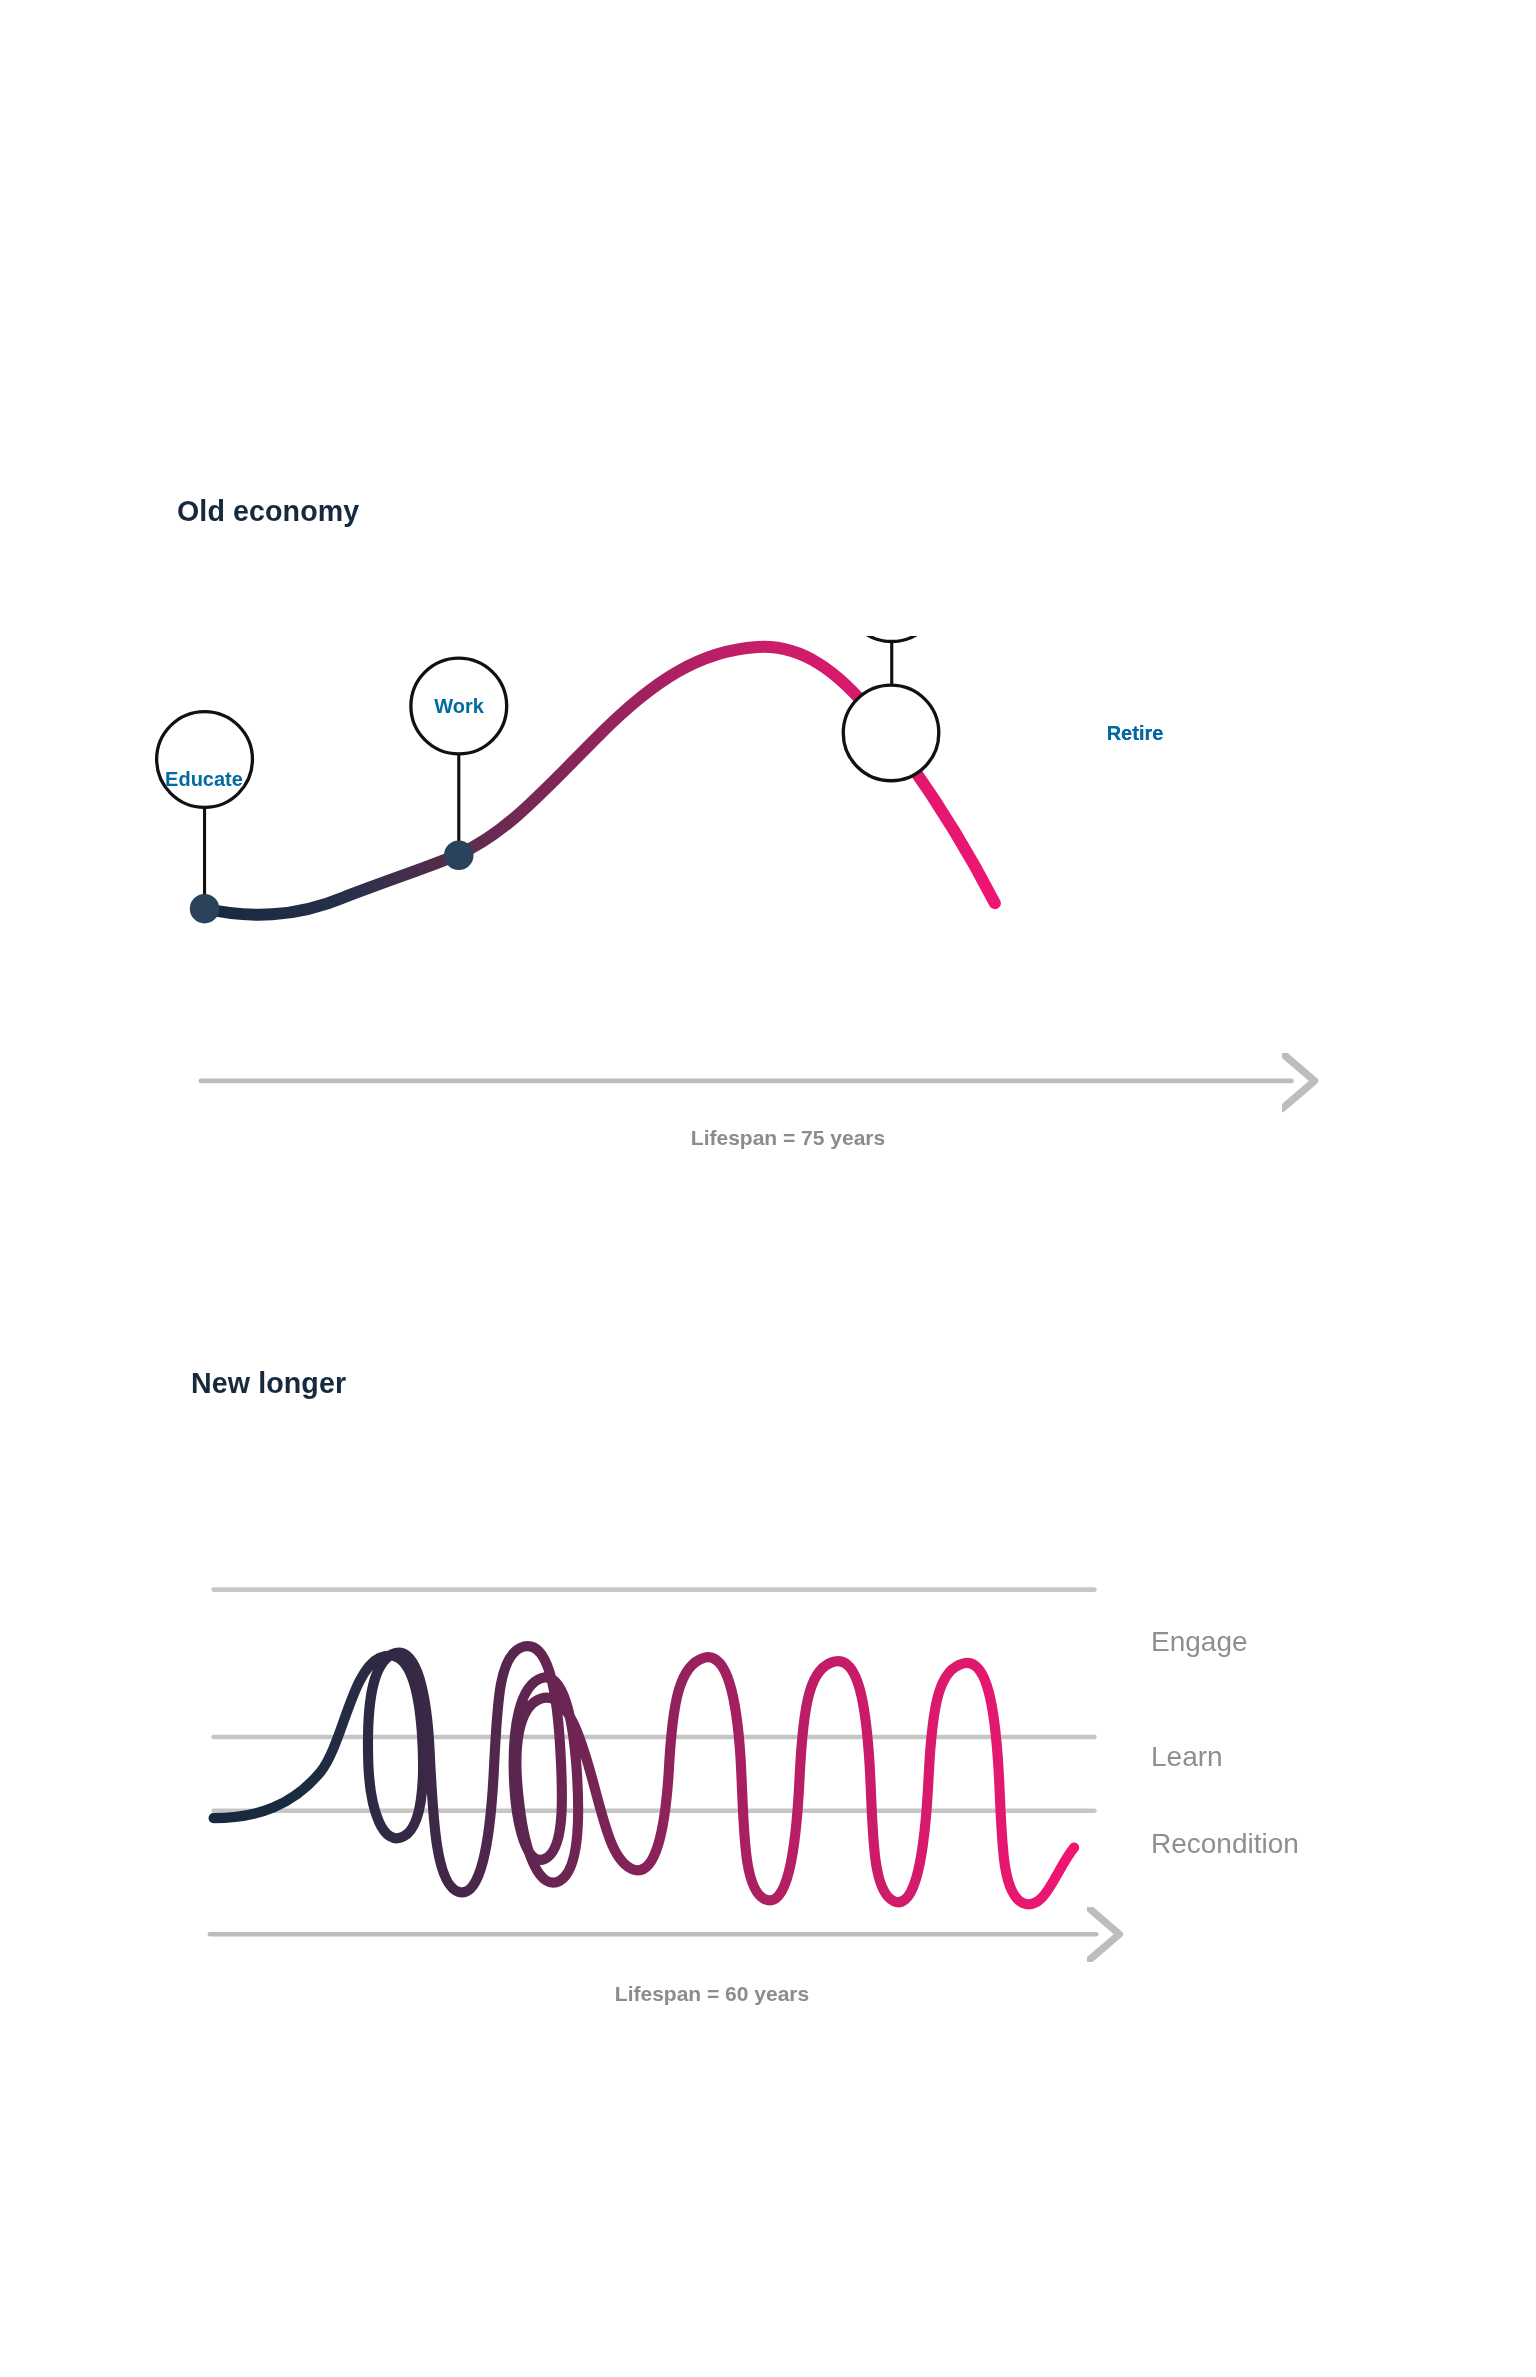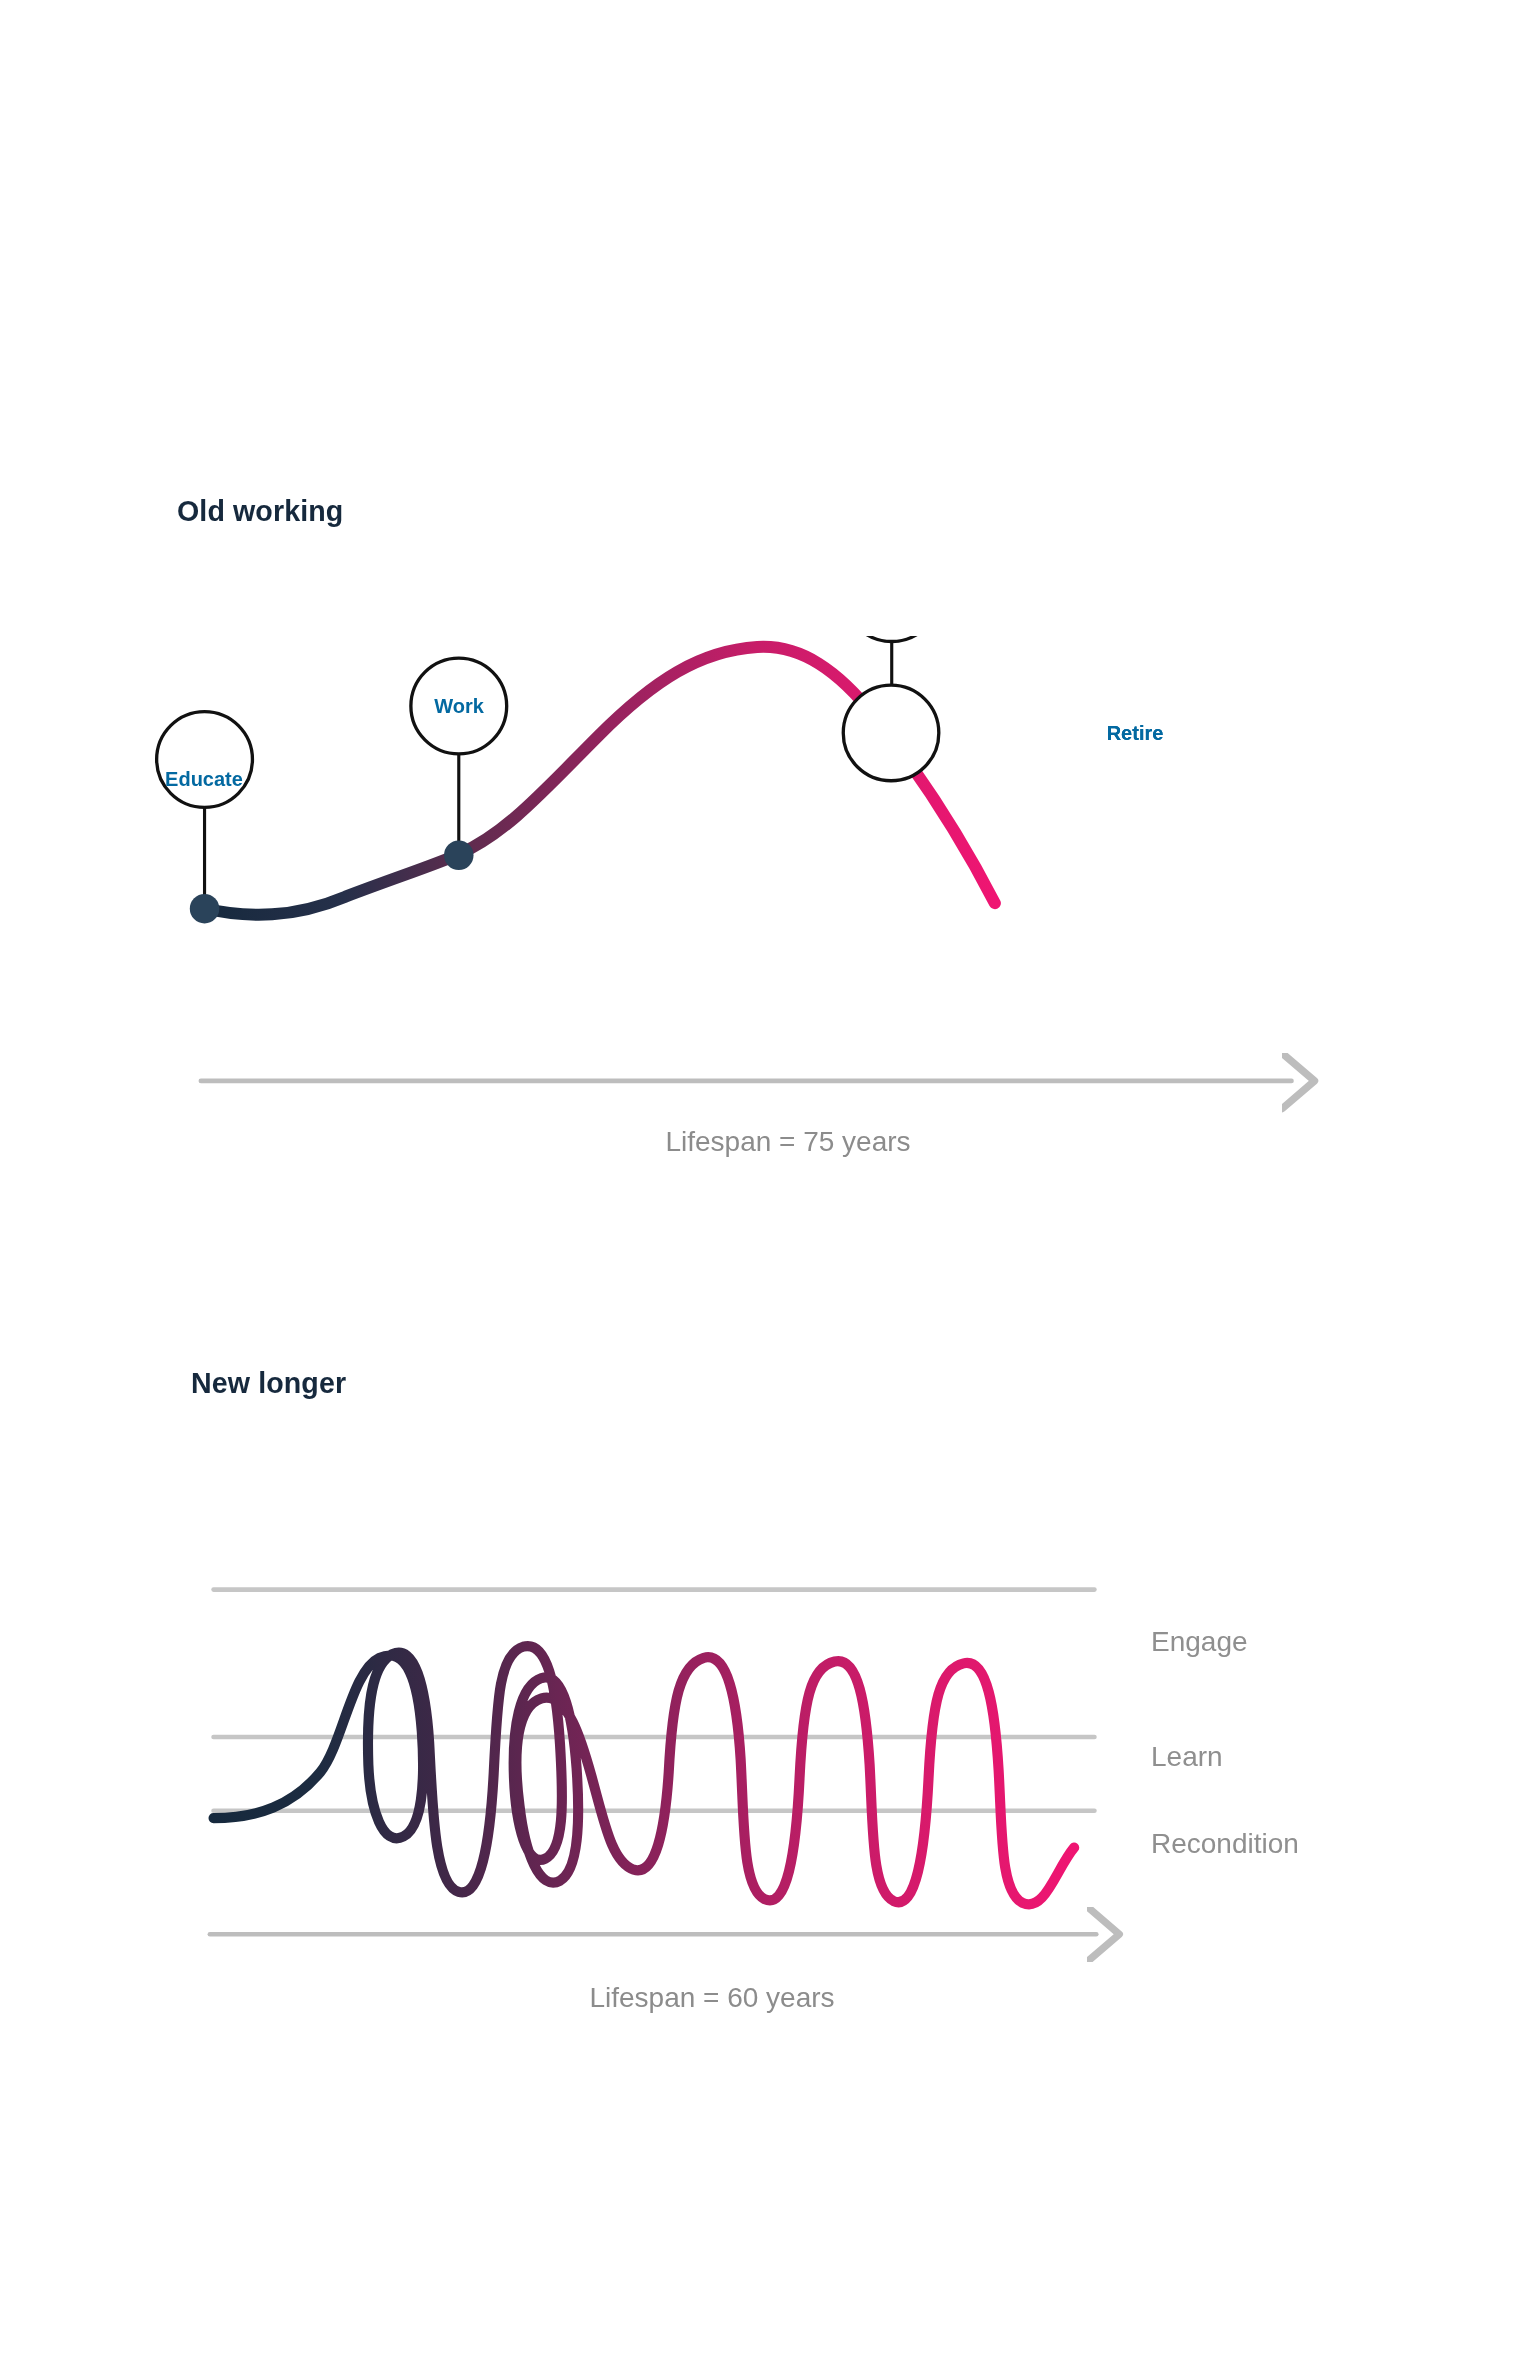--- a/index.html
+++ b/index.html
@@ -72,22 +72,22 @@
     pointer-events: none;
   }
 
   
   .caption {
     position: absolute;
     white-space: nowrap;
     transform: translateX(-50%);
   }
   .caption-lifespan {
-    font-size: 28px;
-    font-weight: 400;
+    font-size: 21px;
+    font-weight: 700;
     color: #8c8c8c;
   }
   .caption-accel {
     font-size: 28.6px;
     font-weight: 700;
     color: #e5186d;
   }
   #caption-old-lifespan { left: 788px; top: 1126px; }
   #caption-new-lifespan { left: 712px; top: 1982px; }
   #caption-accel        { left: 728px; top: 2052px; }
@@ -103,21 +103,21 @@
   #band-engage      { left: 1151px; top: 1626px; }
   #band-learn       { left: 1151px; top: 1741px; }
   #band-recondition { left: 1151px; top: 1828px; }
 </style>
 </head>
 <body>
 
 <div class="stage">
 
 
-  <div class="section-heading" id="heading-old">Old working</div>
+  <div class="section-heading" id="heading-old">Old economy</div>
 
   <div class="chart-block" id="chart-old">
     <svg class="chart-svg" width="1244" height="479" viewBox="0 0 1350 520" xmlns="http://www.w3.org/2000/svg">
       <defs>
         <linearGradient id="gradOld" x1="0" y1="0" x2="1" y2="0">
           <stop offset="0%" stop-color="#16293d"></stop>
           <stop offset="18%" stop-color="#26304a"></stop>
           <stop offset="33%" stop-color="#5d2c4e"></stop>
           <stop offset="52%" stop-color="#96235e"></stop>
           <stop offset="70%" stop-color="#c81d69"></stop>

